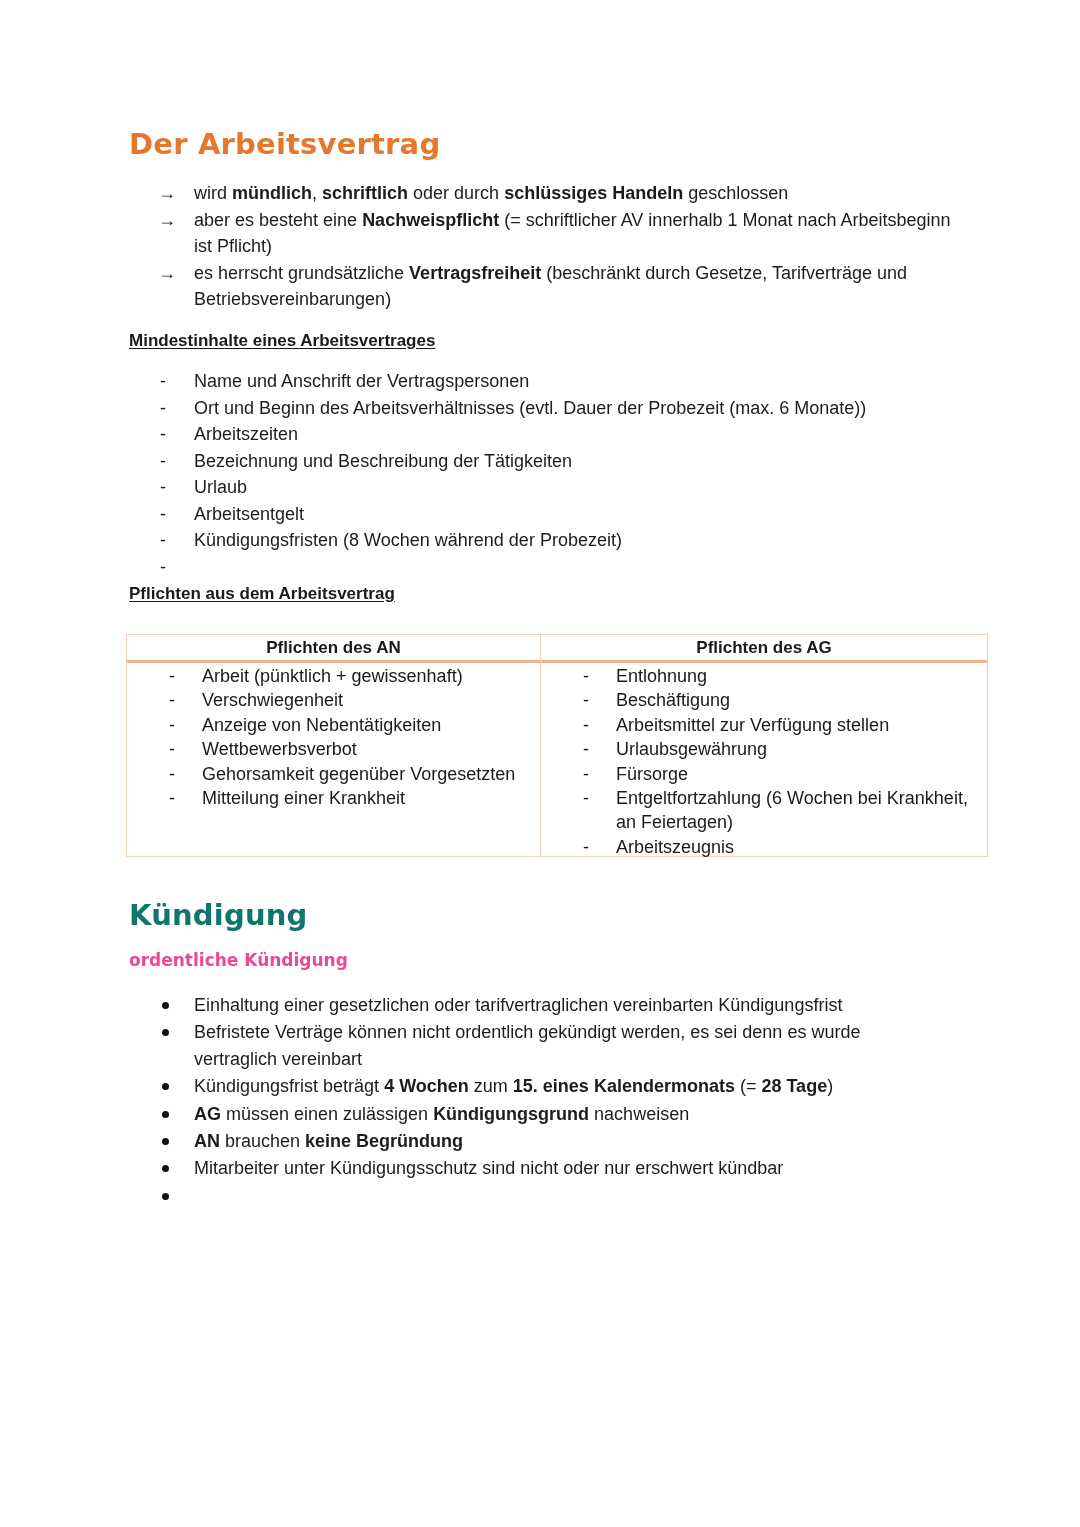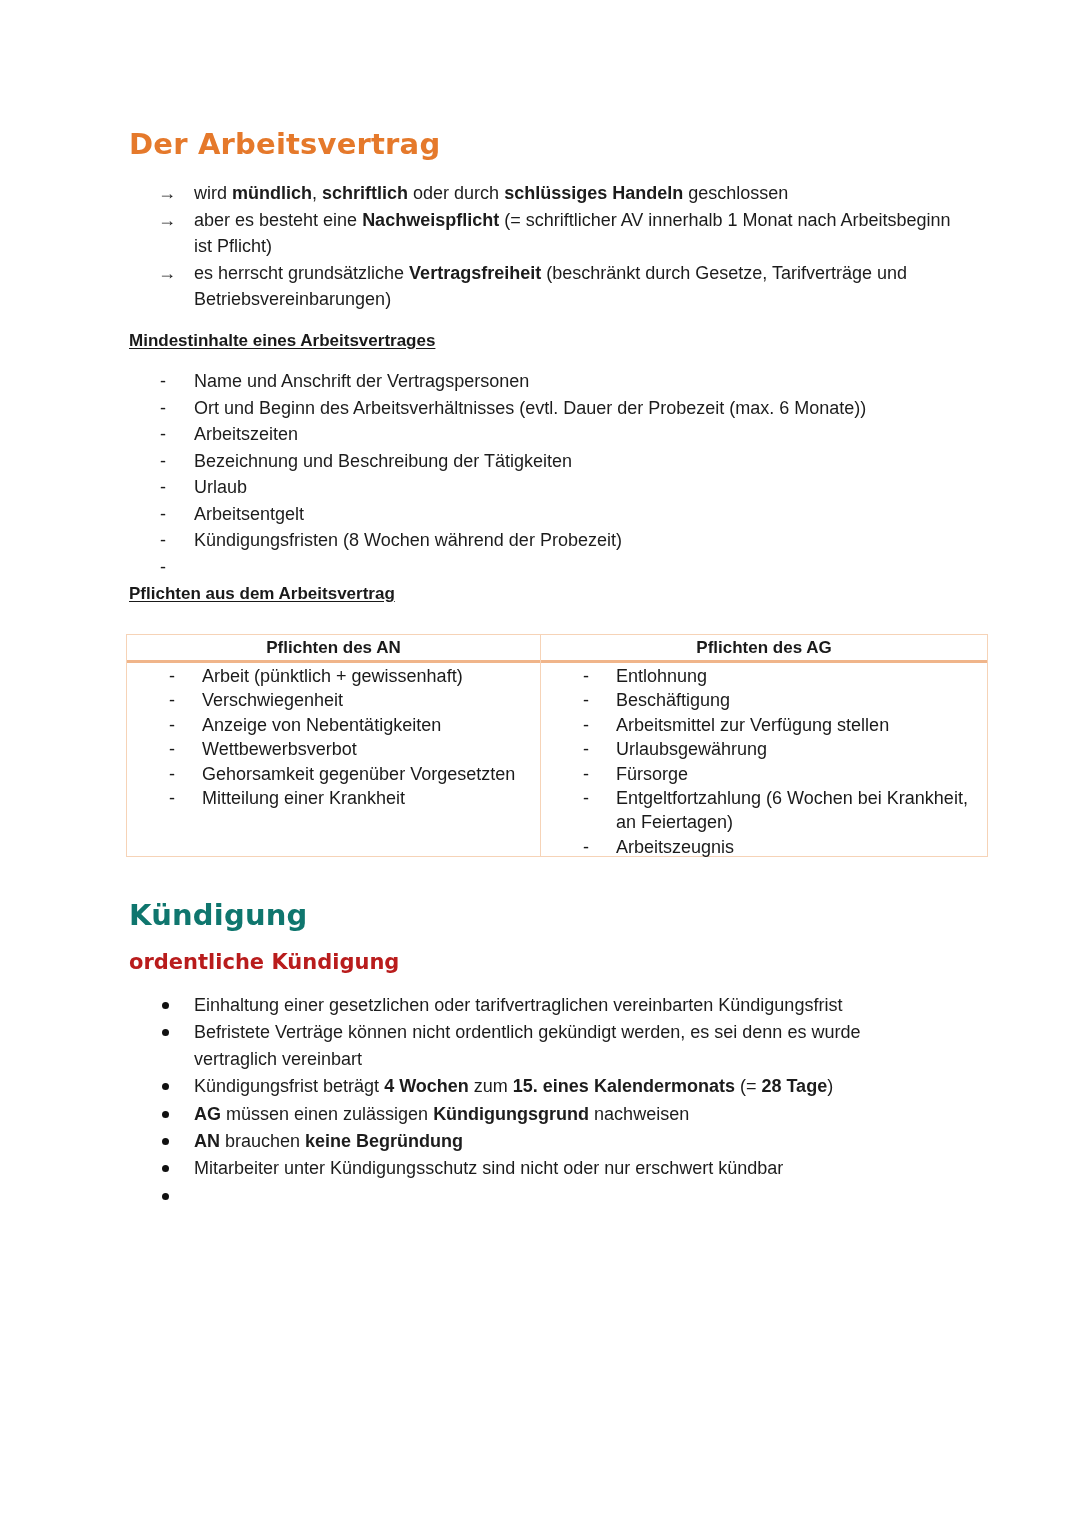--- a/index.html
+++ b/index.html
@@ -30,22 +30,22 @@
       letter-spacing: 0.2px;
     }
     .h1.orange { top: 127px; color: #e5792b; }
     .h1.purple { top: 898px; color: #0f766e; }
     .h2 {
       position: absolute;
       left: 129px;
       top: 950px;
       font-family: "DejaVu Sans", sans-serif;
       font-weight: bold;
-      font-size: 21px;
-      color: #b91c1c;
+      font-size: 17px;
+      color: #ec4899;
     }
     .body-text {
       font-family: "Liberation Sans", sans-serif;
       font-size: 18px;
       line-height: 26.5px;
       color: #1c1c1c;
     }
     .arrow-list {
       position: absolute;
       left: 158px;

